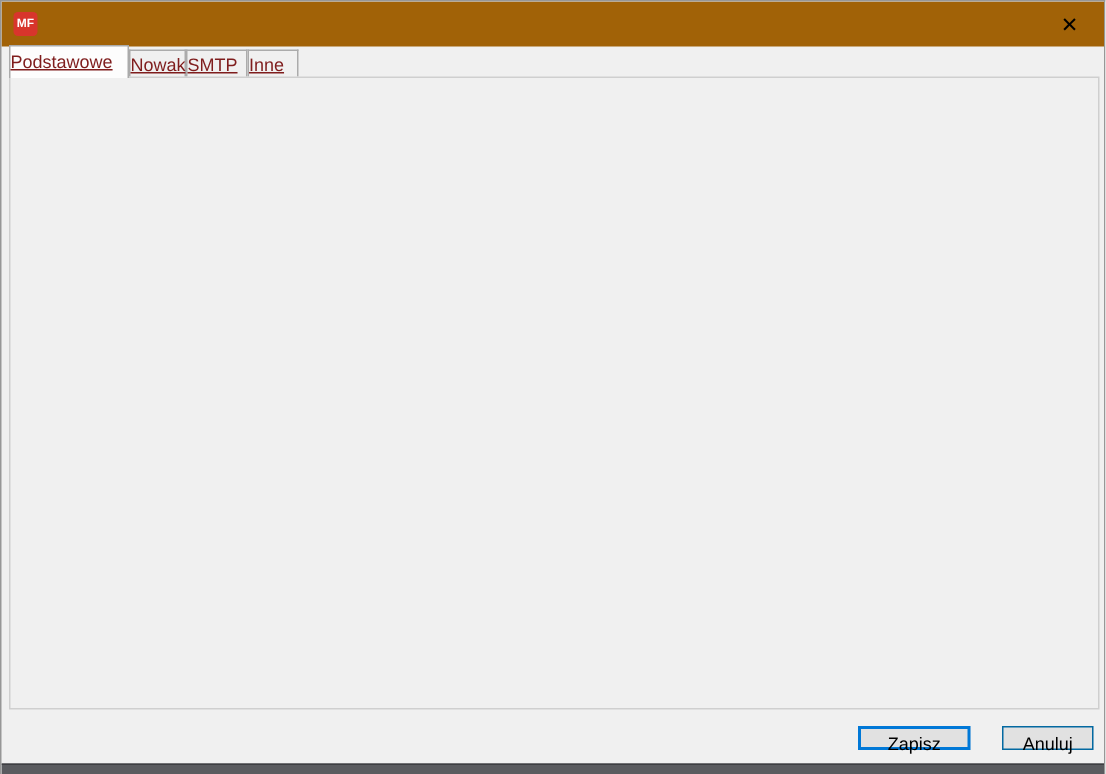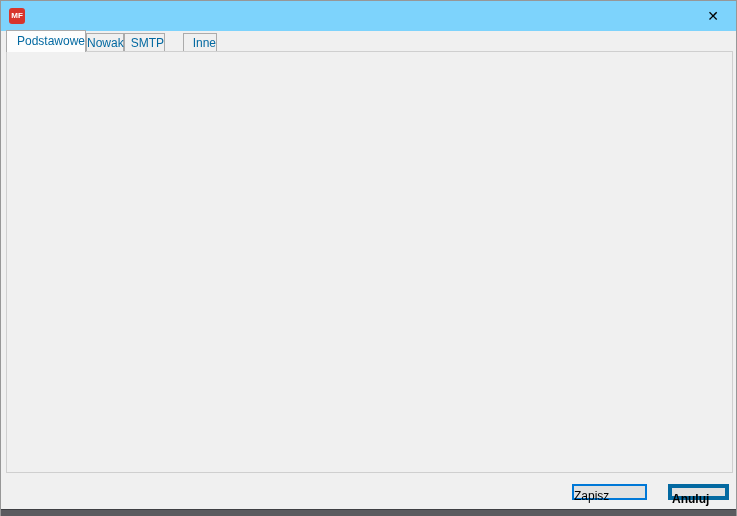--- a/index.html
+++ b/index.html
@@ -12,21 +12,21 @@
     background: #f0f0f0;
     border-left: 1px solid #979797;
     border-top: 1px solid #979797;
     border-right: 1px solid #979797;
     overflow: hidden;
   }
 
   
   .titlebar {
     position: absolute; left: 0; top: 0; right: 0; height: 30px;
-    background: #7dd3fc;
+    background: #a16207;
   }
   .app-icon {
     position: absolute; left: 8px; top: 7px;
     width: 16px; height: 16px;
     background: #d8352c;
     border-radius: 3px;
     color: #ffffff;
     font-size: 8px; font-weight: bold;
     line-height: 16px; text-align: center;
     letter-spacing: 0px;
@@ -38,25 +38,26 @@
   .close-btn {
     position: absolute; right: 2px; top: 0; width: 42px; height: 30px;
     text-align: center; line-height: 30px;
     font-size: 14px; color: #000000;
     cursor: default;
   }
 
   
   .tab {
     position: absolute;
-    font-size: 12px; text-align: right;
-    color: #0369a1;
+    font-size: 12px; text-align: left;
+    color: #7f1d1d;
     background: #f0f0f0;
     border: 1px solid #ababab;
     border-bottom: none;
+    text-decoration: underline;
   }
   .tab.active {
     top: 29px; height: 22px;
     background: #fdfdfd;
     line-height: 21px;
     z-index: 3;
   }
   .tab.inactive {
     top: 32px; height: 19px;
     line-height: 18px;
@@ -114,24 +115,25 @@
     position: absolute;
     font-size: 12px; color: #000;
   }
 
   
   .btn {
     position: absolute; top: 483px; height: 16px;
     background: #e1e1e1;
     font-family: "Liberation Sans", sans-serif;
     font-size: 12px; color: #000;
+    text-align: center;
     cursor: default;
   }
   .btn.primary { border: 2px solid #0078d7; line-height: 20px; }
-  .btn.normal  { border: 4px solid #0369a1; line-height: 22px; font-weight: bold; }
+  .btn.normal  { border: 1px solid #0369a1; line-height: 22px; }
 
   
   .bottom-strip {
     position: absolute; left: 0; right: 0; bottom: 0; height: 7px;
     background: #5a5b5f;
     border-top: 1px solid #3e3f43;
   }
 </style>
 </head>
 <body>
@@ -139,21 +141,21 @@
 <div class="window">
 
   <div class="titlebar">
     <div class="app-icon">MF</div>
     <div class="close-btn">✕</div>
   </div>
 
   <div class="tab active" style="left:5px; width:80px;">Podstawowe</div>
   <div class="tab inactive" style="left:85px; width:38px;">Nowak</div>
   <div class="tab inactive" style="left:123px; width:41px;">SMTP</div>
-  <div class="tab inactive" style="left:182px; width:34px;">Inne</div>
+  <div class="tab inactive" style="left:164px; width:34px;">Inne</div>
 
   <div class="tabpage"></div>
 
   <div class="lbl" style="left:10px; top:64px; width:105px;">Firma</div>
   <input class="field" style="left: 122px; top: 61px; width: 583px;" value="Firma Usługowa">
 
   <div class="lbl" style="left:10px; top:90px; width:105px;">ul.</div>
   <input class="field" style="left: 122px; top: 87px; width: 583px;" value="Małeckiego 10">
 
   <input class="field" style="left: 122px; top: 112px; width: 77px;" value="62-090">

